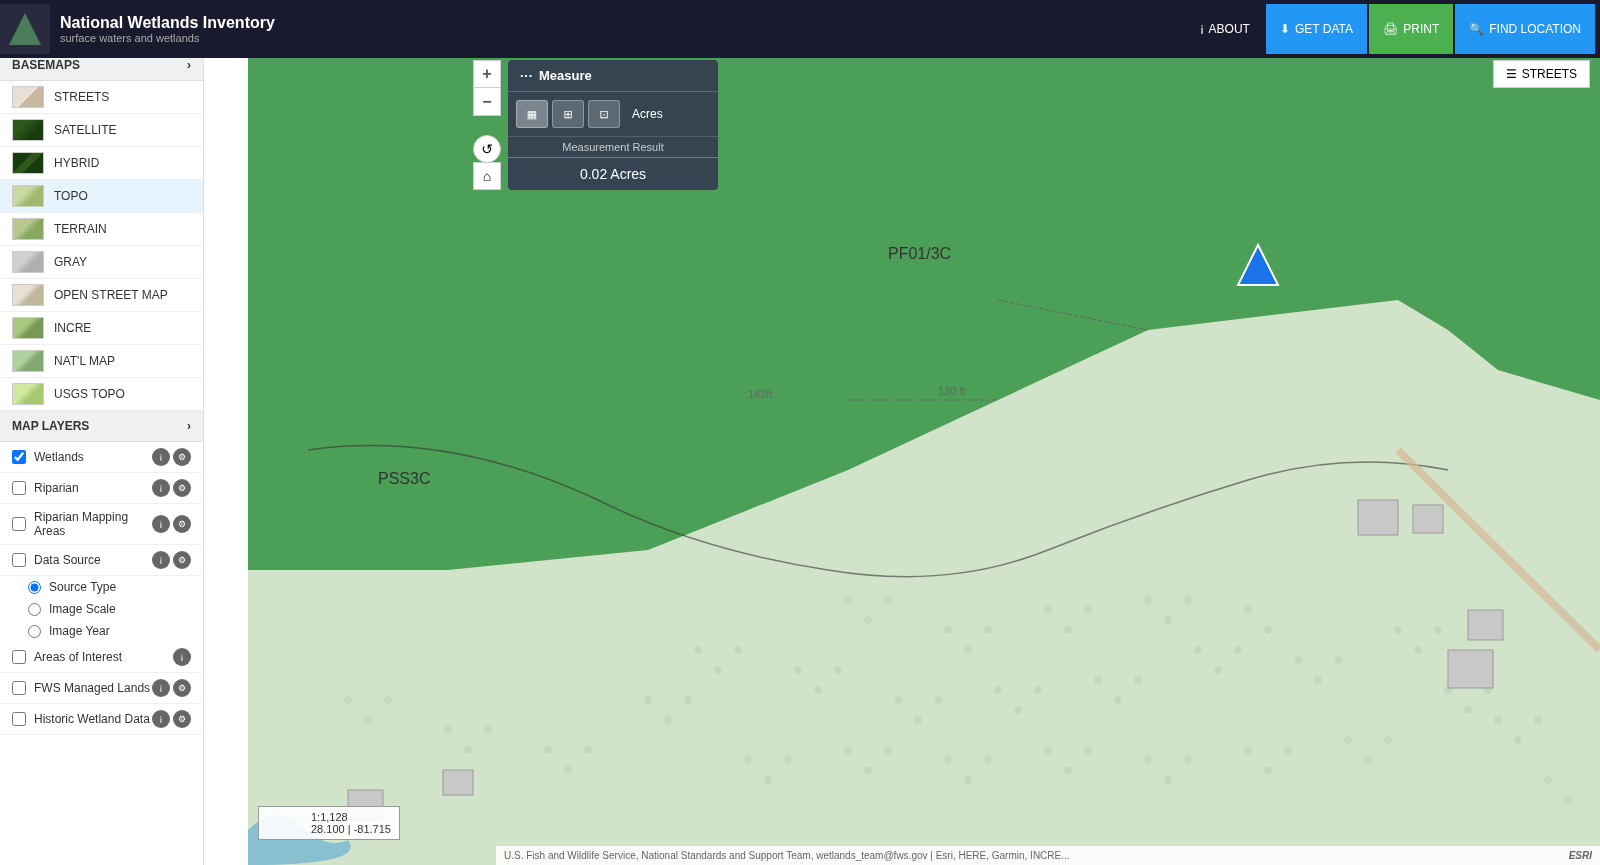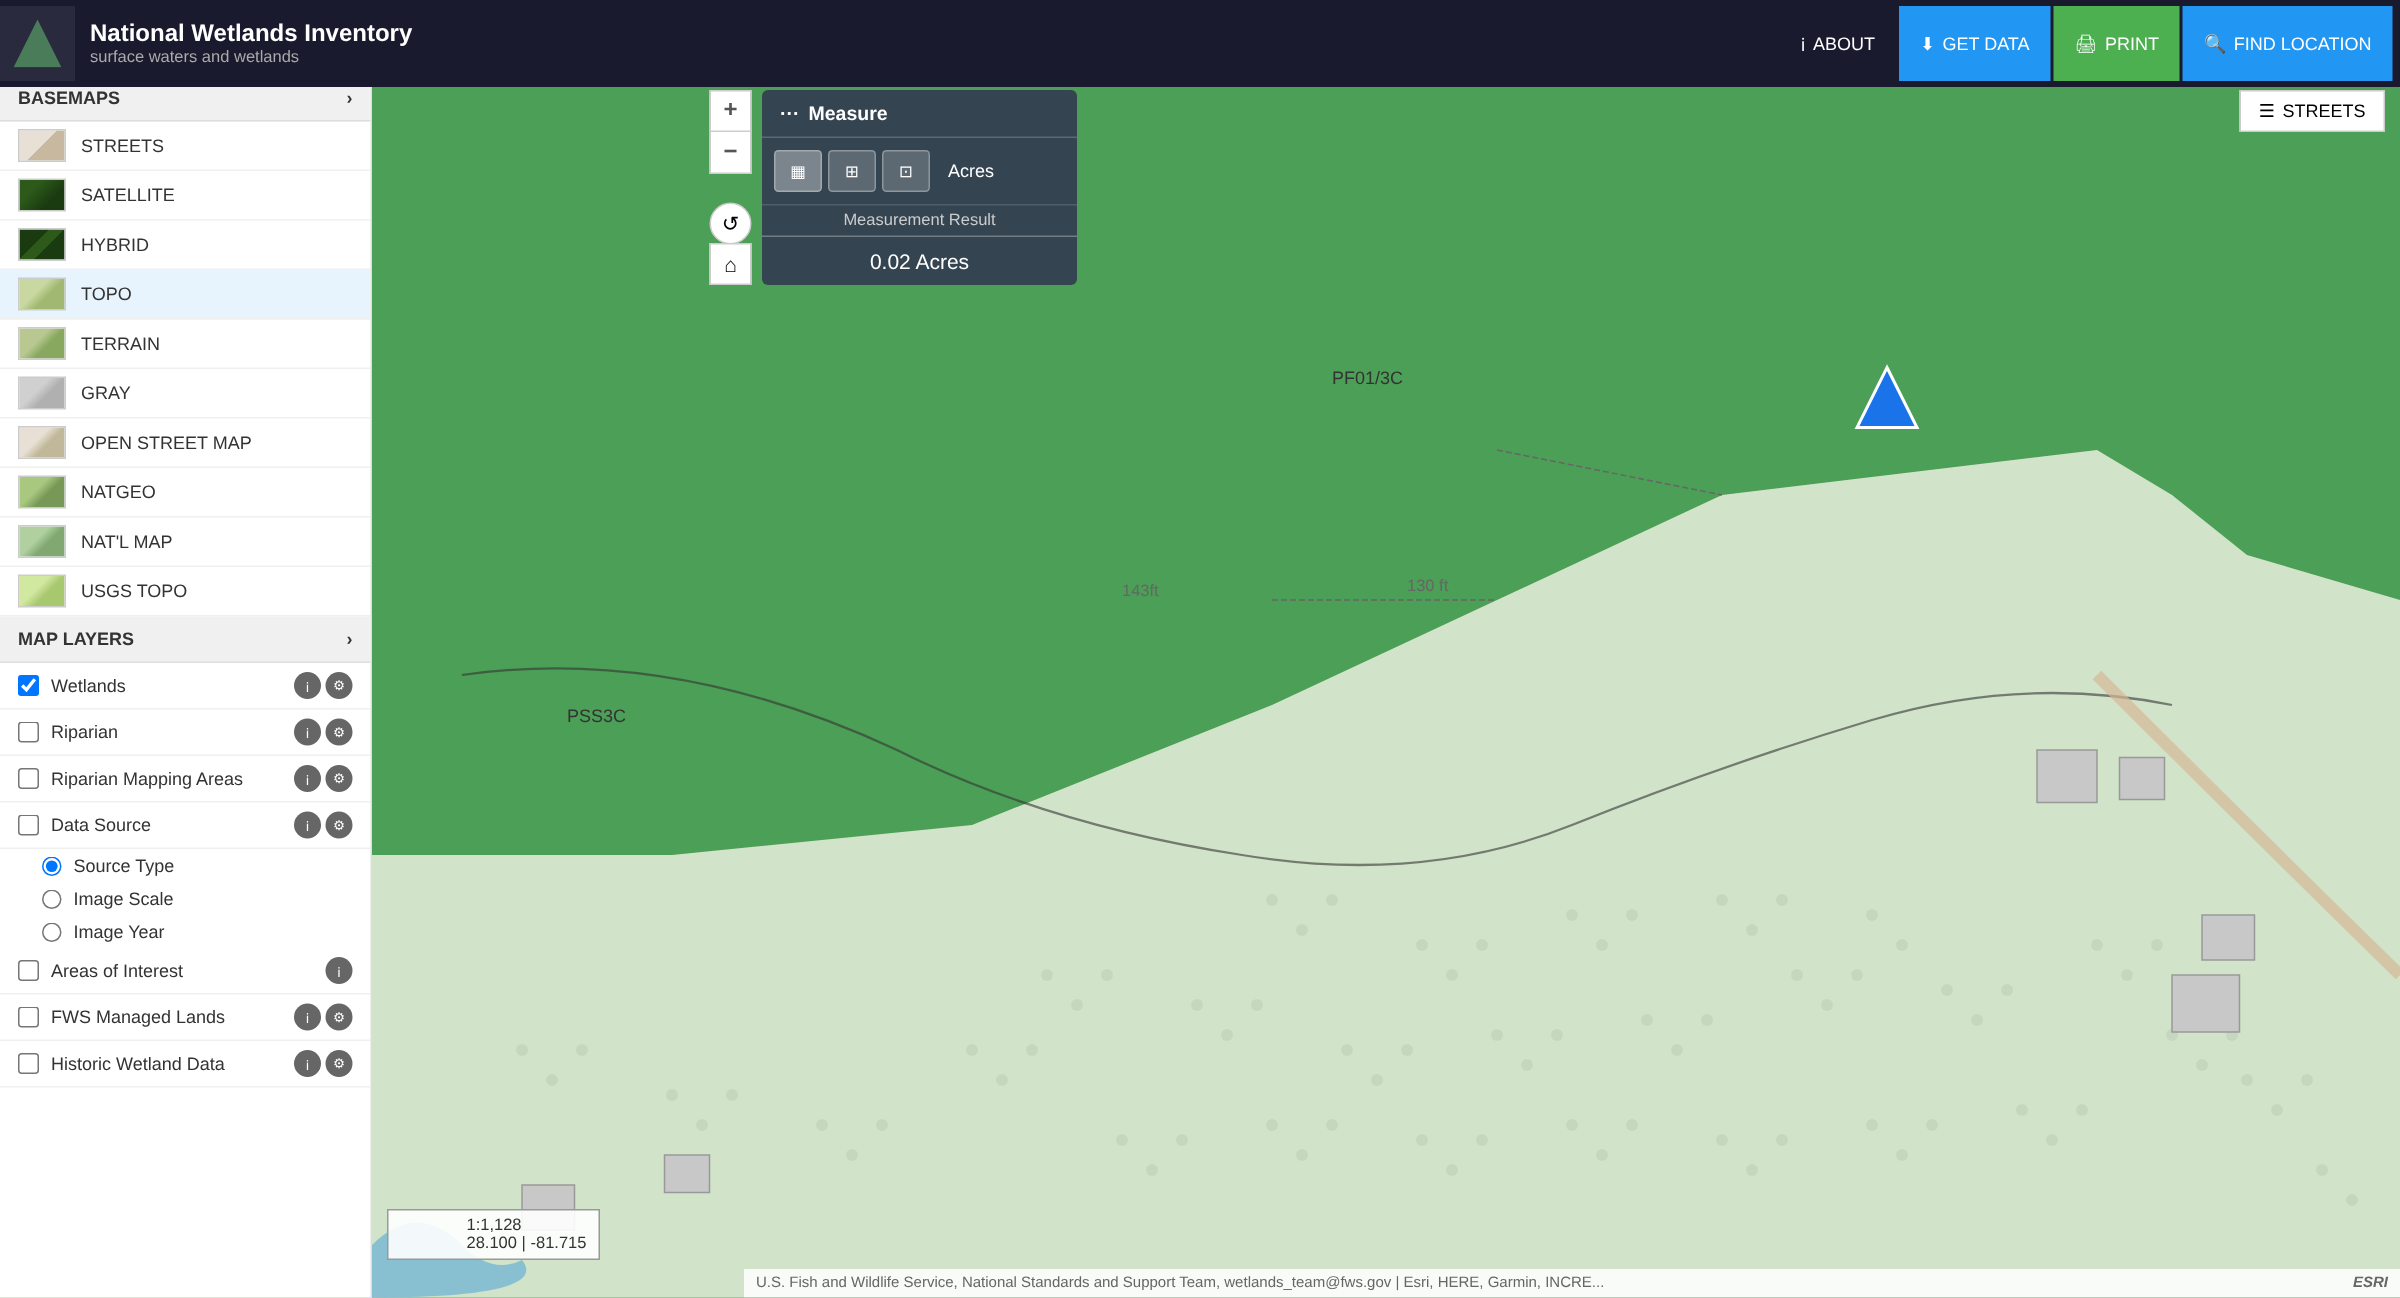--- a/index.html
+++ b/index.html
@@ -26,21 +26,21 @@
       padding: 8px 14px; color: white; border: none; cursor: pointer;
       font-size: 12px; display: flex; align-items: center; gap: 5px; height: 50px;
       background: transparent;
     }
     .header-btn.primary { background: #2196f3; }
     .header-btn.secondary { background: #4caf50; }
     .header-btn.tertiary { background: #2196f3; }
 
     
     .sidebar {
-      position: absolute; top: 50px; left: 0; width: 248px; bottom: 0;
+      position: absolute; top: 50px; left: 0; width: 204px; bottom: 0;
       background: white; z-index: 50; overflow-y: auto; border-right: 1px solid #ddd;
     }
 
     
     .section-header {
       padding: 8px 12px; background: #f0f0f0; font-weight: bold;
       font-size: 12px; color: #333; display: flex; align-items: center;
       justify-content: space-between; cursor: pointer; border-bottom: 1px solid #ddd;
     }
     .basemap-item {
@@ -164,21 +164,21 @@
 
     
     .attribution {
       position: absolute; bottom: 0; right: 0; left: 248px;
       background: rgba(255,255,255,0.85); padding: 4px 8px;
       font-size: 10px; color: #666; z-index: 200;
     }
 
     
     .map-label {
-      position: absolute; font-size: 12px; color: #333;
+      position: absolute; font-size: 16px; color: #333;
       pointer-events: none; font-weight: 500;
     }
 
     
     .dist-label {
       position: absolute; font-size: 11px; color: #666;
       pointer-events: none;
     }
 
     
@@ -251,21 +251,21 @@
     <div class="basemap-item">
       <div class="basemap-thumb thumb-gray"></div>
       <span class="basemap-label">GRAY</span>
     </div>
     <div class="basemap-item">
       <div class="basemap-thumb thumb-openstreet"></div>
       <span class="basemap-label">OPEN STREET MAP</span>
     </div>
     <div class="basemap-item">
       <div class="basemap-thumb thumb-natgeo"></div>
-      <span class="basemap-label">NATGEO</span>
+      <span class="basemap-label">INCRE</span>
     </div>
     <div class="basemap-item">
       <div class="basemap-thumb thumb-natlmap"></div>
       <span class="basemap-label">NAT'L MAP</span>
     </div>
     <div class="basemap-item">
       <div class="basemap-thumb thumb-usgs"></div>
       <span class="basemap-label">USGS TOPO</span>
     </div>
   </div>

